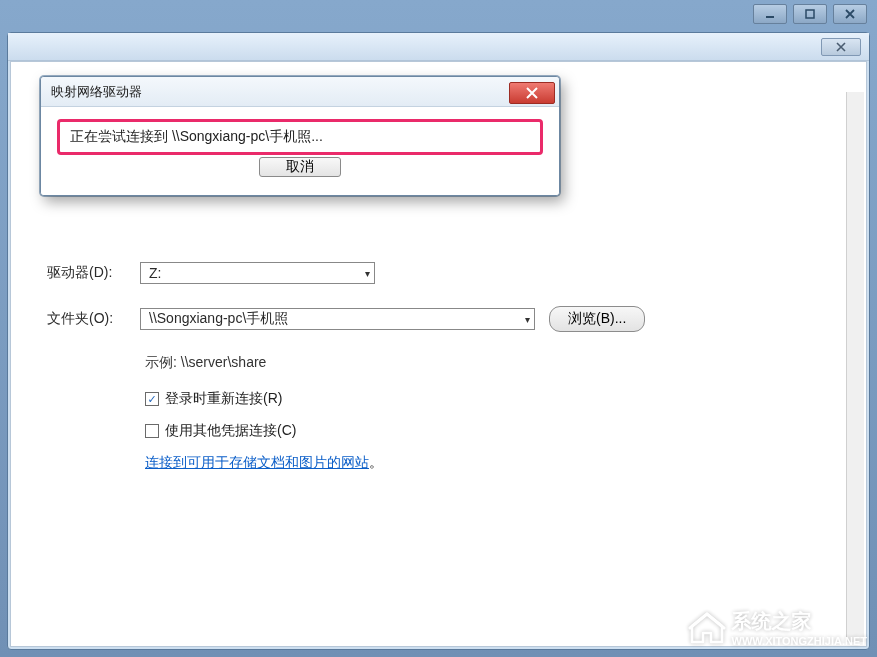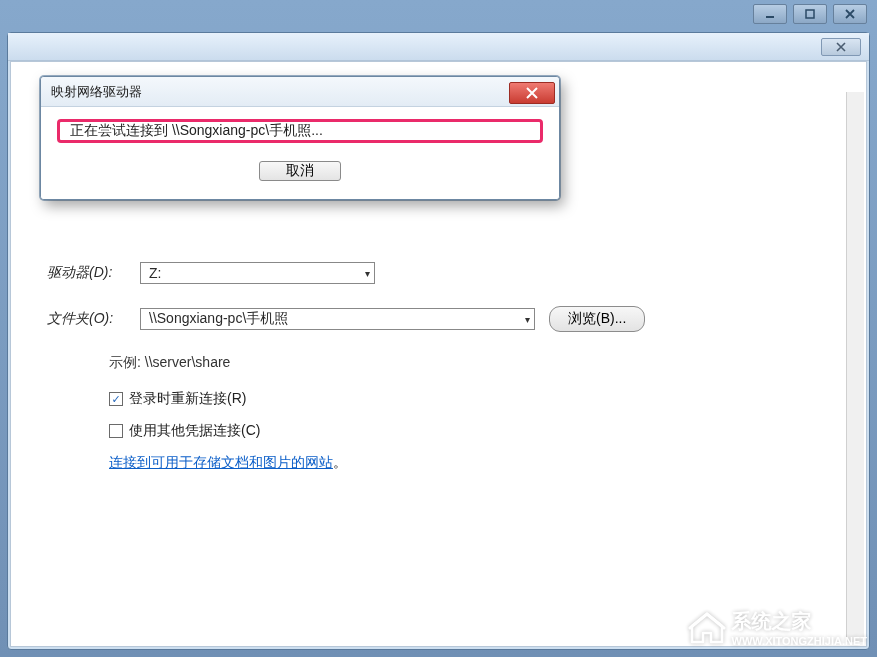--- a/index.html
+++ b/index.html
@@ -45,36 +45,36 @@
       background: #ffffff; border: 1px solid #b7c7d8;
       padding: 20px 30px;
     }
 
     
     .form-area { margin-top: 180px; }
     .form-row {
       display: flex; align-items: center; gap: 14px; margin-bottom: 22px;
       font-size: 14px; color: #2b2b2b;
     }
-    .form-row .lbl { width: 85px; text-align: left; padding-left: 6px; font-style: italic; }
+    .form-row .lbl { width: 85px; text-align: left; padding-left: 6px; }
     .dropdown {
       flex: 0 0 235px; height: 22px;
       border: 1px solid #888; background: #fff;
       display: flex; align-items: center; justify-content: space-between;
       padding: 0 4px 0 8px; font-size: 14px;
     }
     .dropdown.wide { flex: 0 0 395px; }
     .dd-arrow { font-size: 10px; color: #333; }
     .browse-btn {
       height: 26px; padding: 0 18px; border: 1px solid #8c8c8c;
       background: linear-gradient(180deg, #f7f7f7, #e3e3e3);
       font-size: 14px; border-radius: 11px;
     }
 
-    .indent-block { margin-left: 68px; font-size: 14px; }
+    .indent-block { margin-left: 104px; font-size: 14px; }
     .example-text { color: #333; margin-bottom: 18px; }
     .checkbox-line { display: flex; align-items: center; gap: 6px; margin-bottom: 14px; color: #222; }
     .checkbox-box {
       width: 14px; height: 14px; border: 1px solid #6a6a6a; background: #fff;
       display: inline-flex; align-items: center; justify-content: center;
       font-size: 11px; color: #2266bb;
     }
     .link-line a { color: #0b5ec8; text-decoration: underline; }
 
     
@@ -95,21 +95,21 @@
     .pd-close {
       width: 46px; height: 22px; margin-right: 4px; margin-top: 2px;
       background: linear-gradient(180deg, #ef7a72, #c93c32);
       border: 1px solid #9c2c24; border-radius: 2px;
       display: flex; align-items: center; justify-content: center;
       color: #fff; font-size: 13px; font-weight: bold;
     }
     .pd-body { padding: 12px 16px 18px; background: #fff; }
     .status-box {
       border: 3px solid #ea2a6a; border-radius: 4px;
-      padding: 0 10px; margin-bottom: 18px;
+      padding: 6px 10px; margin-bottom: 2px;
       font-size: 14px; color: #222;
     }
     .pd-buttons { display: flex; justify-content: center; }
     .cancel-btn {
       height: 20px; padding: 0 26px;
       border: 1px solid #8a8a8a; border-radius: 3px;
       background: linear-gradient(180deg, #f8f8f8, #e4e4e4);
       font-size: 14px;
     }
 

